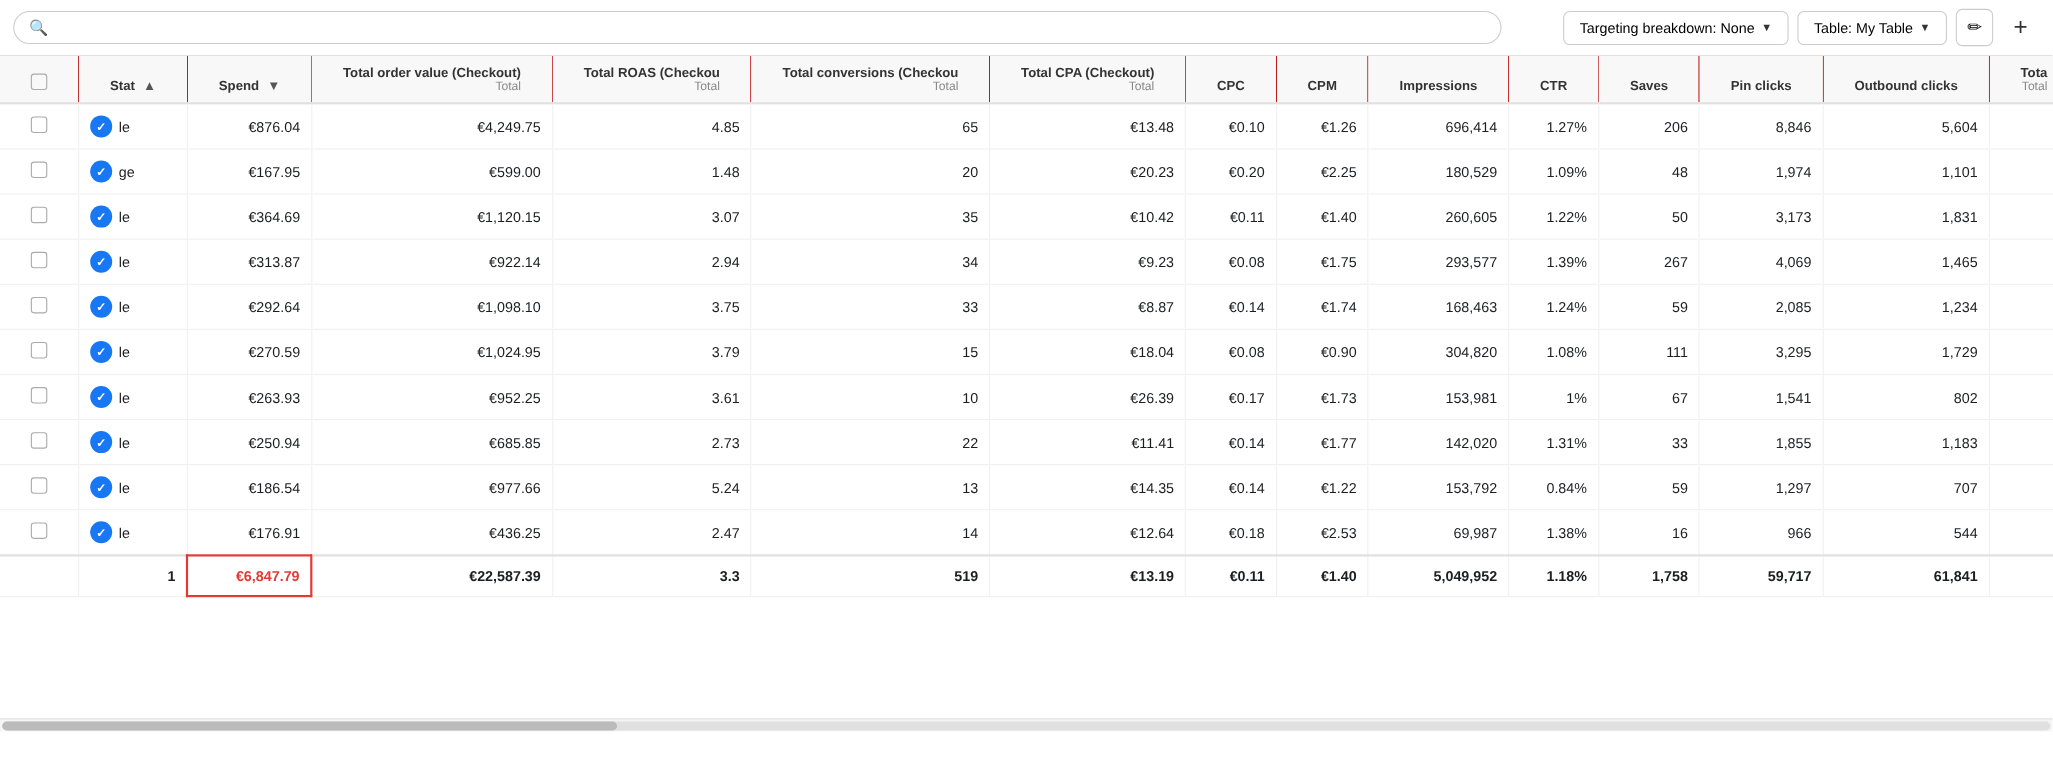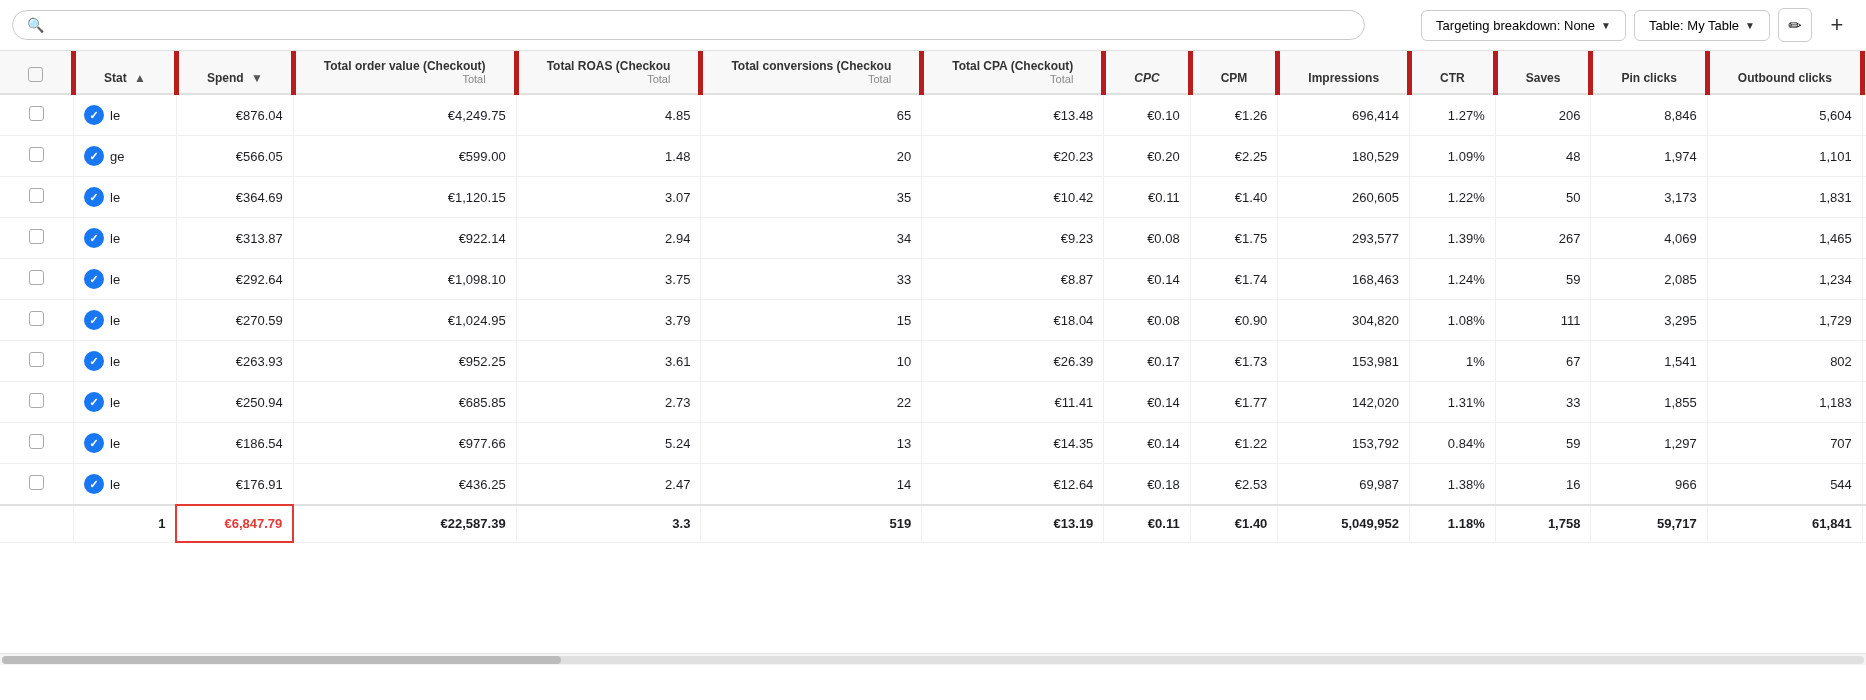--- a/index.html
+++ b/index.html
@@ -110,21 +110,21 @@
 
     table {
       border-collapse: collapse;
       width: max-content;
       min-width: 100%;
     }
 
     thead th {
       background: #f8f8f8;
       border-bottom: 2px solid #e0e0e0;
-      border-right: 5px solid #b91c1c;
+      border-right: 1px solid #b91c1c;
       padding: 8px 28px;
       text-align: right;
       font-weight: 600;
       font-size: 12px;
       color: #333;
       white-space: nowrap;
       position: sticky;
       top: 0;
       z-index: 2;
       vertical-align: bottom;
@@ -298,21 +298,21 @@
           <span class="col-sub">Total</span>
         </th>
         <th style="min-width:160px;">
           <span>Total conversions (Checkou</span>
           <span class="col-sub">Total</span>
         </th>
         <th style="min-width:140px;">
           <span>Total CPA (Checkout)</span>
           <span class="col-sub">Total</span>
         </th>
-        <th style="min-width:80px;font-style:italic;">
+        <th style="min-width:80px;">
           <span>CPC</span>
         </th>
         <th style="min-width:80px;">
           <span>CPM</span>
         </th>
         <th style="min-width:110px;">
           <span>Impressions</span>
         </th>
         <th style="min-width:80px;">
           <span>CTR</span>
@@ -360,21 +360,21 @@
         <tr>
     <td style="text-align:center;">
       <span class="checkbox"></span>
     </td>
     <td>
       <div class="status-cell">
         <span class="status-dot"></span>
         <span class="ad-name-text">ge</span>
       </div>
     </td>
-    <td>€566.05</td>
+    <td>€167.95</td>
     <td>€599.00</td>
     <td>1.48</td>
     <td>20</td>
     <td>€20.23</td>
     <td>€0.20</td>
     <td>€2.25</td>
     <td>180,529</td>
     <td>1.09%</td>
     <td>48</td>
     <td>1,974</td>

